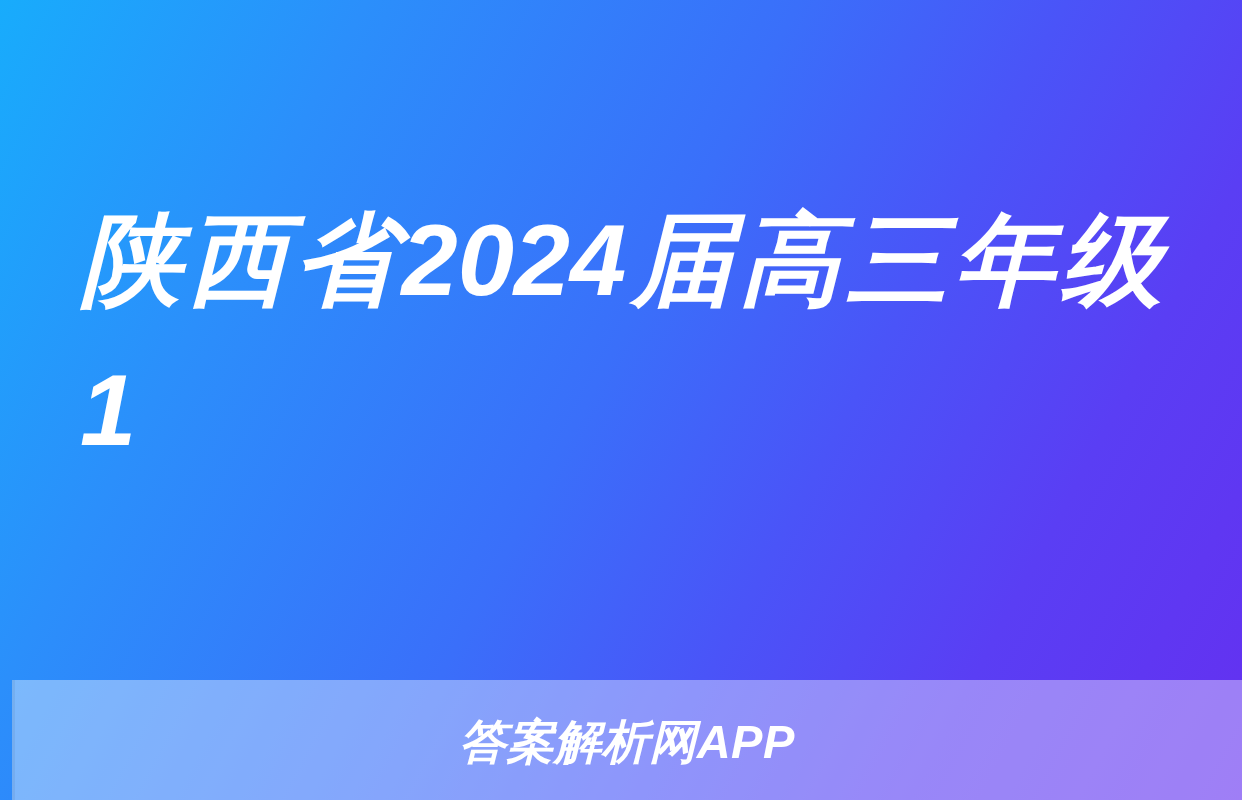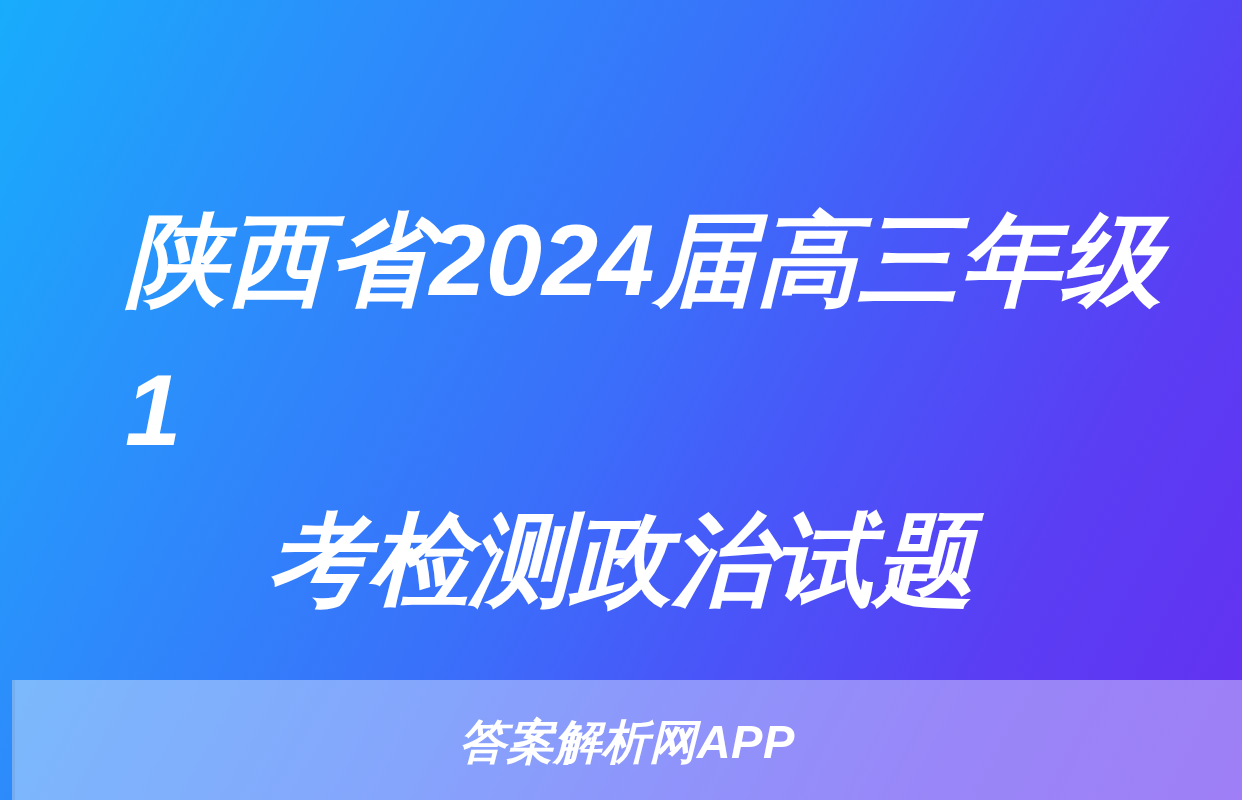--- a/index.html
+++ b/index.html
@@ -44,21 +44,20 @@
     letter-spacing: 0px;
     white-space: nowrap;
     text-rendering: geometricPrecision;
   }
 
   
   .title-line.justify {
     text-align: justify;
     text-align-last: justify;
     white-space: normal;
-    margin-left: 45px;
   }
   .title-line.center {
     text-align: center;
   }
 
   
   .footer-band {
     position: absolute;
     left: 12px;
     right: 0;
@@ -92,20 +91,19 @@
     transform: translateY(1px);
   }
 </style>
 </head>
 <body>
 
 <div class="poster">
 
   <div class="title-block">
     <span class="title-line justify">陕西省2024届高三年级1</span>
-    <span class="title-line center">考检测政治试题</span>
   </div>
 
   <div class="footer-band">
     <span class="footer-text">答案解析网APP</span>
   </div>
 
 </div>
 
 </body></html>

